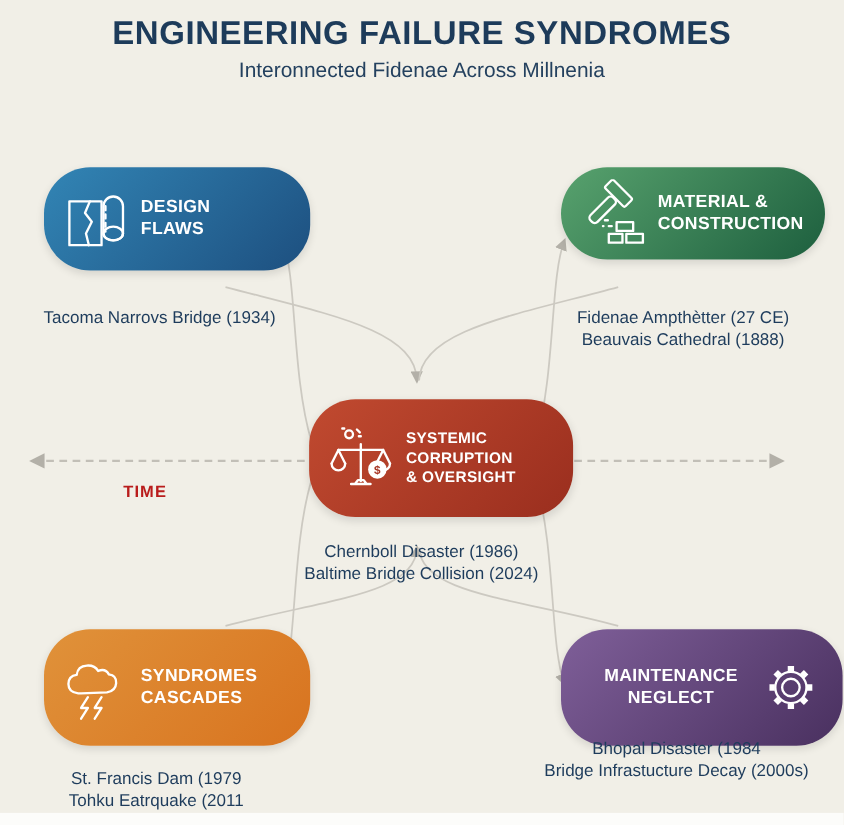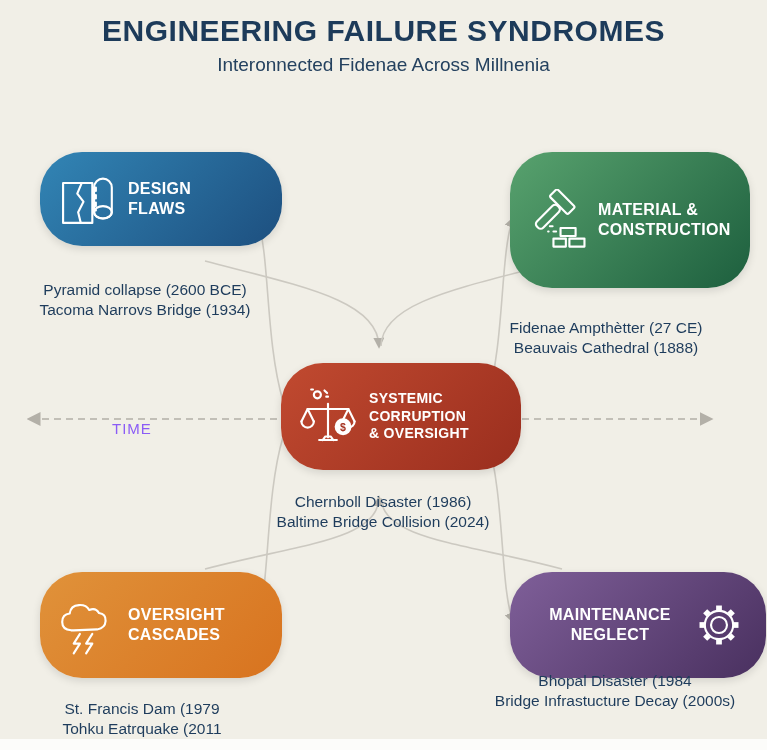--- a/index.html
+++ b/index.html
@@ -17,50 +17,50 @@
   }
   .subtitle{
     font-size:19px;font-weight:400;color:#24415f;margin-top:6px;
   }
 
   
   .connectors{position:absolute;top:0;left:0;z-index:1;}
 
   
   .time-label{
-    position:absolute;left:112px;top:420px;z-index:2;
-    font-size:15px;font-weight:400;letter-spacing:1px;color:#8b5cf6;
+    position:absolute;left:112px;top:439px;z-index:2;
+    font-size:15px;font-weight:700;letter-spacing:1px;color:#b91c1c;
   }
 
   
   .node{
     position:absolute;z-index:4;border-radius:42px;
     display:flex;align-items:center;padding:0 16px;gap:10px;
     box-shadow:0 3px 8px rgba(0,0,0,0.12);
   }
   .node .label{
     color:#ffffff;font-weight:700;font-size:16px;line-height:1.25;
     letter-spacing:0.3px;white-space:pre-line;flex:1;text-align:left;
   }
   .node .icon{flex:none;width:62px;height:62px;display:block;}
   .node-design{left:40px;top:152px;width:210px;height:94px;}
-  .node-material{left:510px;top:152px;width:208px;height:136px;}
+  .node-material{left:510px;top:152px;width:208px;height:84px;}
   .node-systemic{left:281px;top:363px;width:208px;height:107px;}
   .node-cascades{left:40px;top:572px;width:210px;height:106px;}
   .node-maintenance{left:510px;top:572px;width:208px;height:106px;flex-direction:row-reverse;padding-left:32px;}
   .node-maintenance .label{text-align:center;}
   .node-systemic .label{font-size:14px;}
 
   
   .caption{
     position:absolute;z-index:4;width:280px;text-align:center;
     font-size:15.5px;color:#1e3c5c;line-height:1.32;font-weight:400;
   }
   .cap-design{left:5px;top:280px;}
-  .cap-material{left:466px;top:280px;margin-top:38px;}
+  .cap-material{left:481px;top:280px;}
   .cap-systemic{left:243px;top:492px;}
   .cap-cascades{left:2px;top:699px;}
   .cap-maintenance{left:475px;top:671px;}
 
   .footer-strip{
     position:absolute;left:0;bottom:0;width:767px;height:11px;
     background:#fcfcfa;z-index:5;
   }
 
   svg .wh{stroke:#ffffff;fill:none;stroke-width:2.4;stroke-linecap:round;stroke-linejoin:round;}
@@ -109,21 +109,20 @@
           <path d="M43,22 a10,10 0 0 1 20,0 v28 a10,7 0 0 1 -20,0 z"></path>
           <ellipse cx="53" cy="50" rx="10" ry="7"></ellipse>
           <line x1="45" y1="22" x2="45" y2="48" stroke-dasharray="4 4.5"></line>
         </g>
       </svg>
     </span>
     <span class="label">DESIGN
 FLAWS</span>
   </div>
   <div class="caption cap-design">
-    <div>Pyramid collapse (2600 BCE)</div>
     <div>Tacoma Narrovs Bridge (1934)</div>
   </div>
 
   <div class="node node-material" style="background: linear-gradient(135deg, rgb(88, 162, 110), rgb(29, 95, 62));">
     <span class="icon">
       <svg width="62" height="62" viewBox="0 0 70 70">
         <g class="wh">
           <g transform="rotate(45 30 26)">
             <rect x="15" y="4" width="29" height="12" rx="2"></rect>
             <rect x="25" y="17" width="10" height="33" rx="4"></rect>
@@ -173,21 +172,21 @@
   <div class="node node-cascades" style="background: linear-gradient(135deg, rgb(224, 146, 58), rgb(216, 115, 31));">
     <span class="icon">
       <svg width="62" height="62" viewBox="0 0 70 70">
         <g class="wh">
           <path d="M17,41 Q7,40 7,31.5 Q7,23 15.5,22 Q16.5,13 26,12.5 Q34,12 37.5,18 Q45,15 48.5,21.5 Q56.5,22.5 56,30.5 Q55.5,38.5 46.5,40 L20,41 Z"></path>
           <polyline points="27,45 20,56 27,56 20,67"></polyline>
           <polyline points="41,45 34,56 41,56 34,67"></polyline>
         </g>
       </svg>
     </span>
-    <span class="label">OVERSIGHT
+    <span class="label">SYNDROMES
 CASCADES</span>
   </div>
   <div class="caption cap-cascades">
     <div>St. Francis Dam (1979</div>
     <div>Tohku Eatrquake (2011</div>
   </div>
 
   <div class="node node-maintenance" style="background: linear-gradient(135deg, rgb(127, 95, 153), rgb(73, 48, 95));">
     <span class="icon">
       <svg width="62" height="62" viewBox="0 0 70 70">

